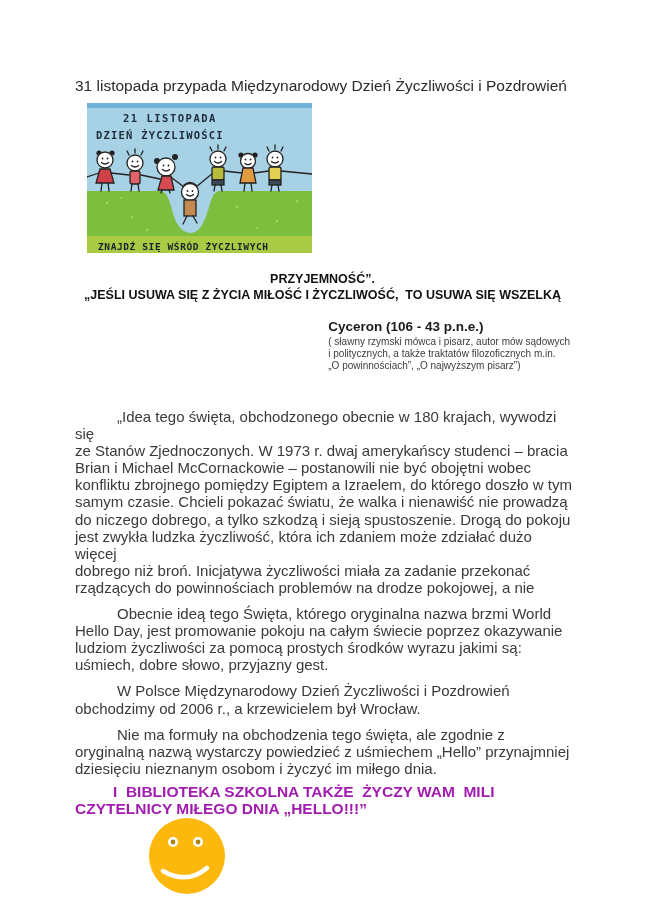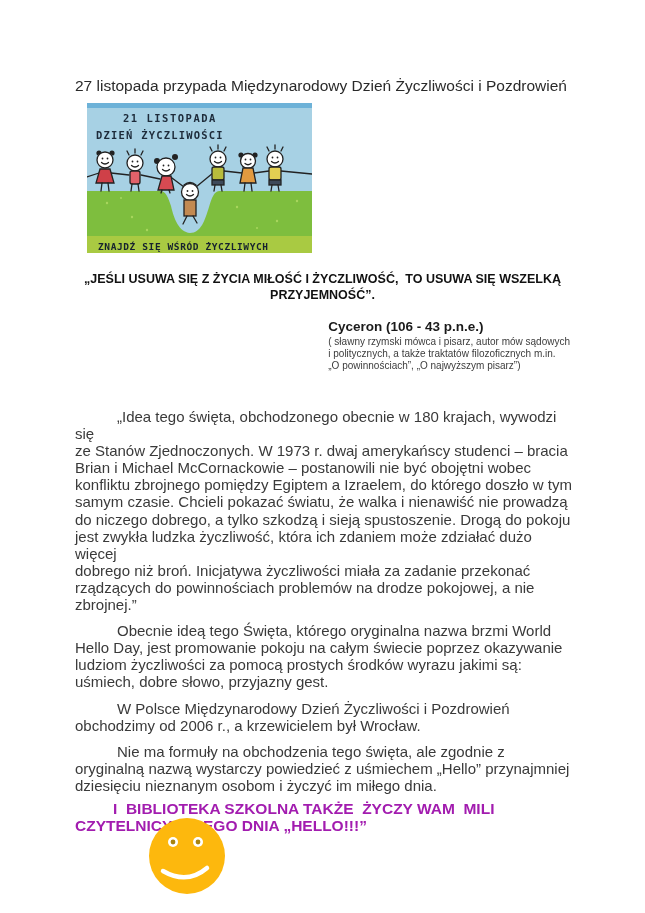--- a/index.html
+++ b/index.html
@@ -36,21 +36,21 @@
   .smiley { position:absolute; left:143px; top:814px; }
   .illu-text {
     font-family:"DejaVu Sans Mono", monospace; font-weight:bold;
   }
 </style>
 </head>
 <body>
 
 <div class="page">
 
-  <div class="doc-title">27 listopada przypada Międzynarodowy Dzień Życzliwości i Pozdrowień</div>
+  <div class="doc-title">31 listopada przypada Międzynarodowy Dzień Życzliwości i Pozdrowień</div>
 
   <svg class="illustration" viewBox="0 0 225 150" width="225" height="150" xmlns="http://www.w3.org/2000/svg">
     <rect x="0" y="0" width="225" height="150" fill="#a7d1e4"></rect>
     <rect x="0" y="0" width="225" height="5" fill="#6db2d8"></rect>
 
     <path d="M0,88 L74,88 C79,89 81,94 84,103 C87,116 92,129 103,130 C114,130 118,117 122,104 C125,94 127,89 132,88 L225,88 L225,150 L0,150 Z" fill="#7ebe3e"></path>
     <g fill="#a8d65e">
       <circle cx="20" cy="100" r="1.2"></circle>
         <circle cx="45" cy="114" r="1.2"></circle>
       <circle cx="60" cy="127" r="1.2"></circle>
@@ -143,22 +143,22 @@
       <line x1="185" y1="82" x2="184" y2="88"></line>
       <line x1="191" y1="82" x2="192" y2="88"></line>
     </g>
 
     <text class="illu-text" x="36" y="19" font-size="10.5" letter-spacing="1.5" fill="#1d2b3a">21 LISTOPADA</text>
     <text class="illu-text" x="9" y="36" font-size="10.5" letter-spacing="1.2" fill="#1d2b3a">DZIEŃ ŻYCZLIWOŚCI</text>
     <text class="illu-text" x="11" y="146.5" font-size="9.5" letter-spacing="0.6" fill="#16222e">ZNAJDŹ SIĘ WŚRÓD ŻYCZLIWYCH</text>
   </svg>
 
   <div class="quote">
+    <div class="line">PRZYJEMNOŚĆ”.</div>
     <div class="line">„JEŚLI USUWA SIĘ Z ŻYCIA MIŁOŚĆ I ŻYCZLIWOŚĆ,  TO USUWA SIĘ WSZELKĄ</div>
-    <div class="line">PRZYJEMNOŚĆ”.</div>
   </div>
 
   <div class="attribution">
     <div class="author">Cyceron (106 - 43 p.n.e.)</div>
     <div class="note">
         <div class="line">( sławny rzymski mówca i pisarz, autor mów sądowych</div>
         <div class="line">i politycznych, a także traktatów filozoficznych m.in.</div>
         <div class="line">„O powinnościach”, „O najwyższym pisarz”)</div>
       </div>
   </div>
@@ -167,21 +167,20 @@
     <div class="para">
         <div class="line">„Idea tego święta, obchodzonego obecnie w 180 krajach, wywodzi się</div>
         <div class="line">ze Stanów Zjednoczonych. W 1973 r. dwaj amerykańscy studenci – bracia</div>
         <div class="line">Brian i Michael McCornackowie – postanowili nie być obojętni wobec</div>
         <div class="line">konfliktu zbrojnego pomiędzy Egiptem a Izraelem, do którego doszło w tym</div>
         <div class="line">samym czasie. Chcieli pokazać światu, że walka i nienawiść nie prowadzą</div>
         <div class="line">do niczego dobrego, a tylko szkodzą i sieją spustoszenie. Drogą do pokoju</div>
         <div class="line">jest zwykła ludzka życzliwość, która ich zdaniem może zdziałać dużo więcej</div>
         <div class="line">dobrego niż broń. Inicjatywa życzliwości miała za zadanie przekonać</div>
         <div class="line">rządzących do powinnościach problemów na drodze pokojowej, a nie</div>
-        <div class="line">zbrojnej.”</div>
       </div>
     <div class="para">
         <div class="line">Obecnie ideą tego Święta, którego oryginalna nazwa brzmi World</div>
         <div class="line">Hello Day, jest promowanie pokoju na całym świecie poprzez okazywanie</div>
         <div class="line">ludziom życzliwości za pomocą prostych środków wyrazu jakimi są:</div>
         <div class="line">uśmiech, dobre słowo, przyjazny gest.</div>
       </div>
     <div class="para">
         <div class="line">W Polsce Międzynarodowy Dzień Życzliwości i Pozdrowień</div>
         <div class="line">obchodzimy od 2006 r., a krzewicielem był Wrocław.</div>

